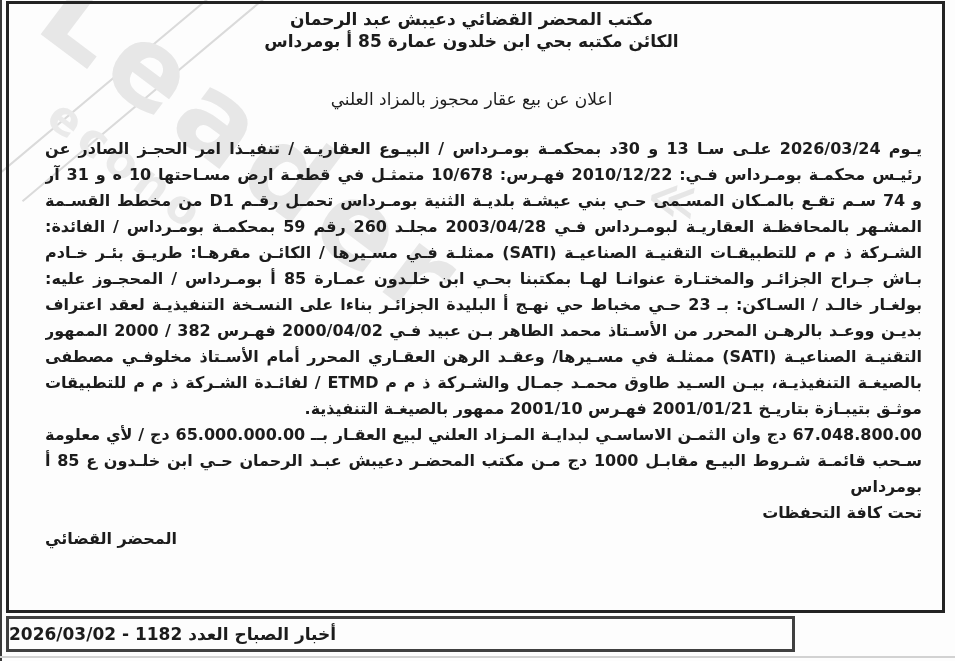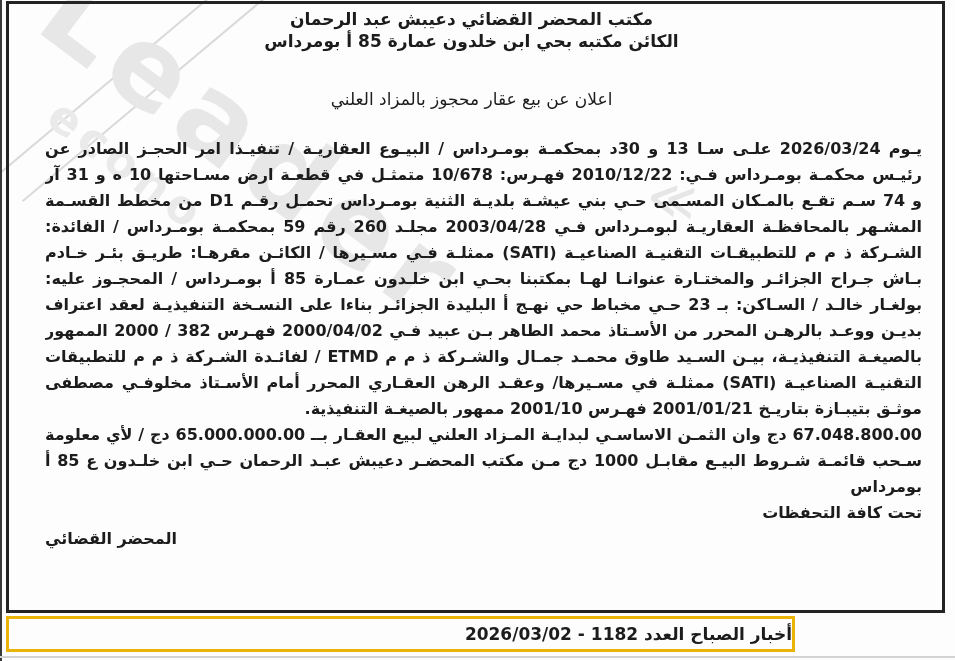--- a/index.html
+++ b/index.html
@@ -43,23 +43,23 @@
 
   
   .main-frame{
     position:absolute;left:6px;top:1px;width:939px;height:612px;
     border:3px solid #232323;box-sizing:border-box;
     direction:rtl;color:#1c1c1c;z-index:1;background:transparent;
     padding:4px 20px 0 12px;
   }
   .footer-frame{
     position:absolute;left:6px;top:616px;width:789px;height:36px;
-    border:3px solid #eab308;box-sizing:border-box;
+    border:3px solid #404040;box-sizing:border-box;
     direction:rtl;color:#1c1c1c;z-index:1;
-    display:flex;align-items:center;justify-content:flex-start;
+    display:flex;align-items:center;justify-content:flex-end;
   }
   
   .office-line{
     text-align:center;font-weight:bold;font-size:17px;line-height:22px;height:22px;
   }
   .notice-title{
     text-align:center;font-weight:normal;font-size:17px;line-height:22px;height:22px;
     margin-top:36px;
   }
   .body-block{margin-top:26px;}
@@ -95,22 +95,22 @@
 
     <div class="body-block">
       <div class="line j">يـوم 2026/03/24 علـى سـا 13 و 30د بمحكمـة بومـرداس / البيـوع العقاريـة / تنفيـذا امر الحجـز الصادر عن</div>
       <div class="line j">رئيـس محكمـة بومـرداس فـي: 2010/12/22 فهـرس: 10/678 متمثـل في قطعـة ارض مسـاحتها 10 ه و 31 آر</div>
       <div class="line j">و 74 سـم تقـع بالمـكان المسـمى حـي بني عيشـة بلديـة الثنية بومـرداس تحمـل رقـم D1 من مخطط القسـمة</div>
       <div class="line j">المشـهر بالمحافظـة العقاريـة لبومـرداس فـي 2003/04/28 مجلـد 260 رقم 59 بمحكمـة بومـرداس / الفائدة:</div>
       <div class="line j">الشـركة ذ م م للتطبيقـات التقنيـة الصناعيـة (SATI) ممثلـة فـي مسـيرها / الكائـن مقرهـا: طريـق بئـر خـادم</div>
       <div class="line j">بـاش جـراح الجزائـر والمختـارة عنوانـا لهـا بمكتبنا بحـي ابن خلـدون عمـارة 85 أ بومـرداس / المحجـوز عليه:</div>
       <div class="line j">بولغـار خالـد / السـاكن: بـ 23 حـي مخباط حي نهـج أ البليدة الجزائـر بناءا على النسـخة التنفيذيـة لعقد اعتراف</div>
       <div class="line j">بديـن ووعـد بالرهـن المحرر من الأسـتاذ محمد الطاهر بـن عبيد فـي 2000/04/02 فهـرس 382 / 2000 الممهور</div>
+      <div class="line j">التقنيـة الصناعيـة (SATI) ممثلـة في مسـيرها/ وعقـد الرهن العقـاري المحرر أمام الأسـتاذ مخلوفـي مصطفى</div>
       <div class="line j">بالصيغـة التنفيذيـة، بيـن السـيد طاوق محمـد جمـال والشـركة ذ م م ETMD / لفائـدة الشـركة ذ م م للتطبيقات</div>
-      <div class="line j">التقنيـة الصناعيـة (SATI) ممثلـة في مسـيرها/ وعقـد الرهن العقـاري المحرر أمام الأسـتاذ مخلوفـي مصطفى</div>
       <div class="line r">موثـق بتيبـازة بتاريـخ 2001/01/21 فهـرس 2001/10 ممهور بالصيغـة التنفيذية.</div>
       <div class="line j">67.048.800.00 دج وان الثمـن الاساسـي لبدايـة المـزاد العلني لبيع العقـار بــ 65.000.000.00 دج / لأي معلومة</div>
       <div class="line j">سـحب قائمـة شـروط البيـع مقابـل 1000 دج مـن مكتب المحضـر دعيبش عبـد الرحمان حـي ابن خلـدون ع 85 أ</div>
       <div class="line r">بومرداس</div>
       <div class="line r">تحت كافة التحفظات</div>
       <div class="line l">المحضر القضائي</div>
     </div>
 
   </div>
 

